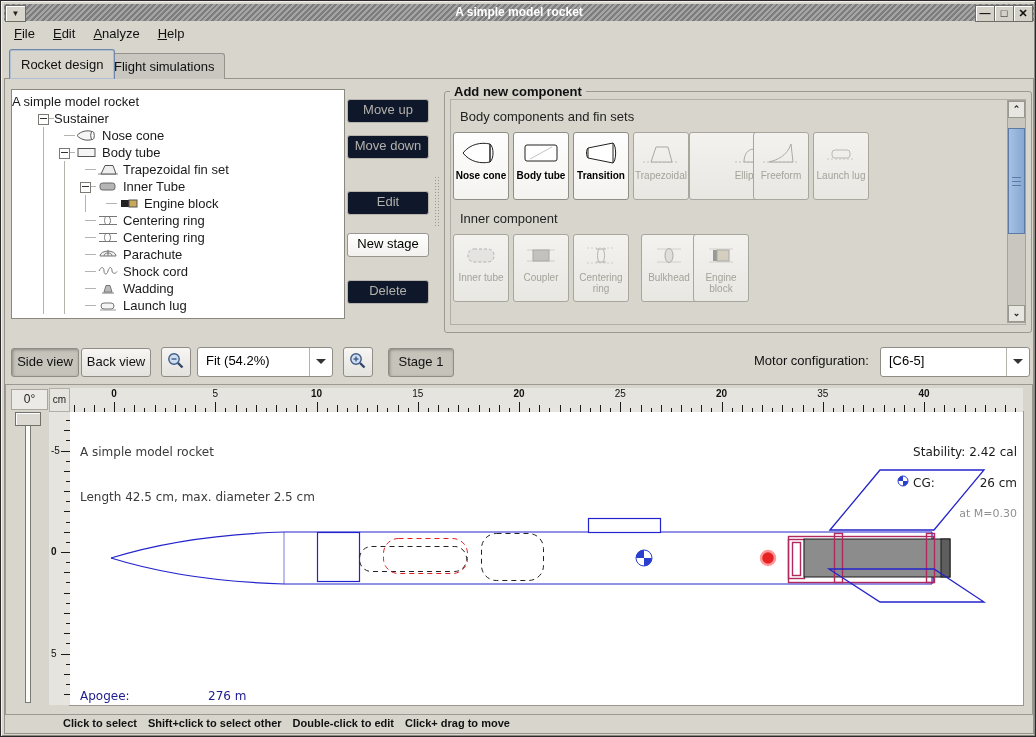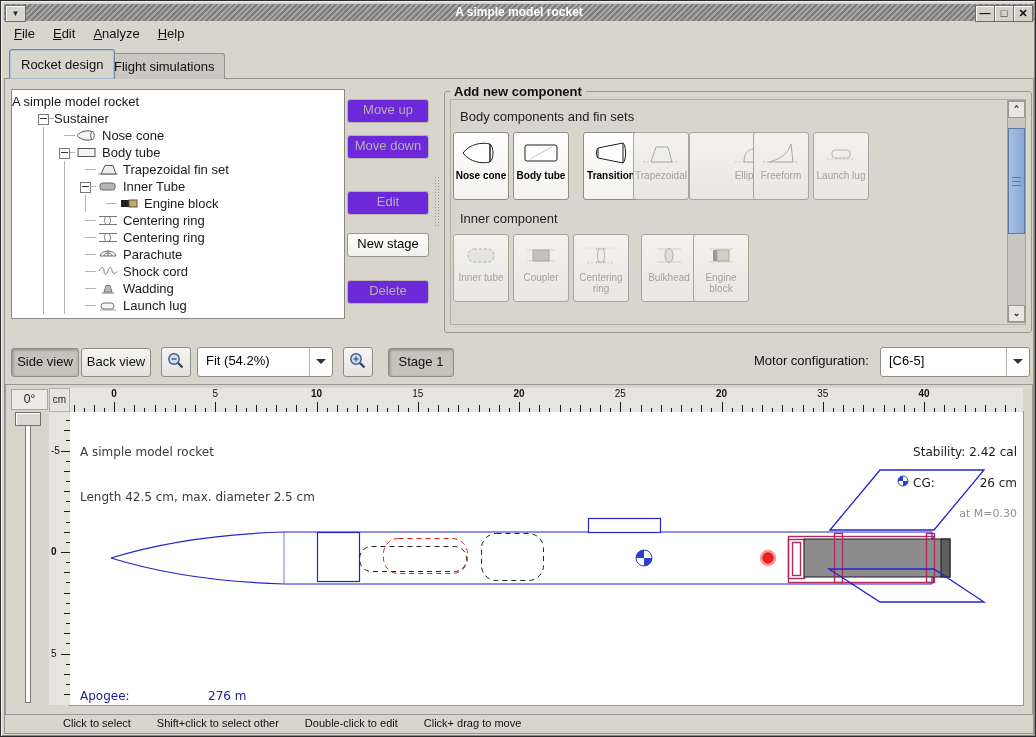--- a/index.html
+++ b/index.html
@@ -44,21 +44,21 @@
   .tree-node::before{content:"";position:absolute;left:10px;right:0;top:8px;
         border-top:1px solid #b5b3ae}
   .tree-box{position:absolute;left:5px;top:4px;width:9px;height:9px;background:#fff;
         border:1px solid #7c7a74;z-index:2}
   .tree-box::after{content:"";position:absolute;left:1px;right:1px;top:3px;border-top:1px solid #333}
   .tree-icon{width:24px;height:15px;flex:0 0 auto;margin-right:3px}
   .tree-label{line-height:17px}
   
   .act-btn{left:346px;width:80px;height:22px;font-size:13px;text-align:center;line-height:20px;
      background:linear-gradient(#f7f6f4,#e6e4df);border:1px solid #989690;border-radius:3px;z-index:5}
-  .act-btn.disabled{color:#b3b1ac;background:#6d28d9;border-color:#b7b4ad}
+  .act-btn.disabled{color:#b3b1ac;background:#0f172a;border-color:#b7b4ad}
   .act-btn.enabled{color:#000;background:linear-gradient(#ffffff,#f2f1ee)}
   
   #vsplit{left:433px;top:175px;width:5px;height:50px;z-index:5;
      background-image:radial-gradient(#9a978f 35%,transparent 40%);background-size:3px 3px}
   
   #groupbox{left:443px;top:90px;width:586px;height:240px;border:1px solid #9c9992;
      border-radius:3px;z-index:2}
   #grouptitle{left:449px;top:83px;background:#d8d5cd;padding:0 4px;font-size:13px;
      font-weight:bold;color:#111;z-index:5}
   #groupinner{left:449px;top:98px;width:574px;height:224px;border:1px solid #b2afa8;z-index:2}
@@ -118,21 +118,21 @@
   #fig-info{left:79px;top:414px;color:#3b3b3b;line-height:15px}
   #fig-stab{right:18px;top:414px;color:#1a1a1a;line-height:15px}
   #fig-stab table{border-collapse:collapse;font-size:12px;line-height:15px}
   #fig-stab td{padding:0;white-space:pre}
   #fig-stab .v{text-align:right;min-width:52px}
   #fig-stab .mach{color:#909090;font-size:11px;text-align:right}
   #fig-flight{left:79px;top:655px;color:#1c1c8e;line-height:16px}
   #fig-flight .row{display:flex}
   #fig-flight .fl{width:128px}
   
-  #tips{left:62px;top:716px;display:flex;gap:26px;font-size:11px;font-weight:normal;color:#111;z-index:5}
+  #tips{left:62px;top:716px;display:flex;gap:11px;font-size:11px;font-weight:bold;color:#111;z-index:5}
 </style>
 </head>
 <body>
 
 <div id="root">
 
   <div id="titlebar" class="abs">
     <div id="winmenu" class="abs">▼</div>
     <span>A simple model rocket</span>
     <div id="btn-min" class="abs winbtn">—</div>
@@ -302,21 +302,21 @@
           </svg></span>
         <span class="lbl">Nose cone</span>
       </div>
       <div class="abs comp-btn enabled" style="left: 512px; top: 131px;">
         <span class="ic"><svg viewBox="0 0 44 30">
             <rect x="6" y="7" width="32" height="16" rx="2" fill="#fff" stroke="#222"></rect>
             <line x1="11" y1="21" x2="33" y2="9" stroke="#c4c4c4"></line>
           </svg></span>
         <span class="lbl">Body tube</span>
       </div>
-      <div class="abs comp-btn enabled" style="left: 572px; top: 131px; margin-left: 10px;">
+      <div class="abs comp-btn enabled" style="left: 572px; top: 131px;">
         <span class="ic"><svg viewBox="0 0 44 30">
             <path d="M9 10 L34 5 L34 25 L9 20 Z" fill="#fff" stroke="#222"></path>
             <path d="M9 10 C7 12 7 18 9 20" stroke="#222" fill="none"></path>
             <path d="M34 5 C37.5 8 37.5 22 34 25" stroke="#222" fill="none"></path>
           </svg></span>
         <span class="lbl">Transition</span>
       </div>
       <div class="abs comp-btn disabled" style="left: 632px; top: 131px;">
         <span class="ic"><svg viewBox="0 0 44 30">
             <path d="M4 24 H40" stroke="#888" stroke-dasharray="2,2"></path>

